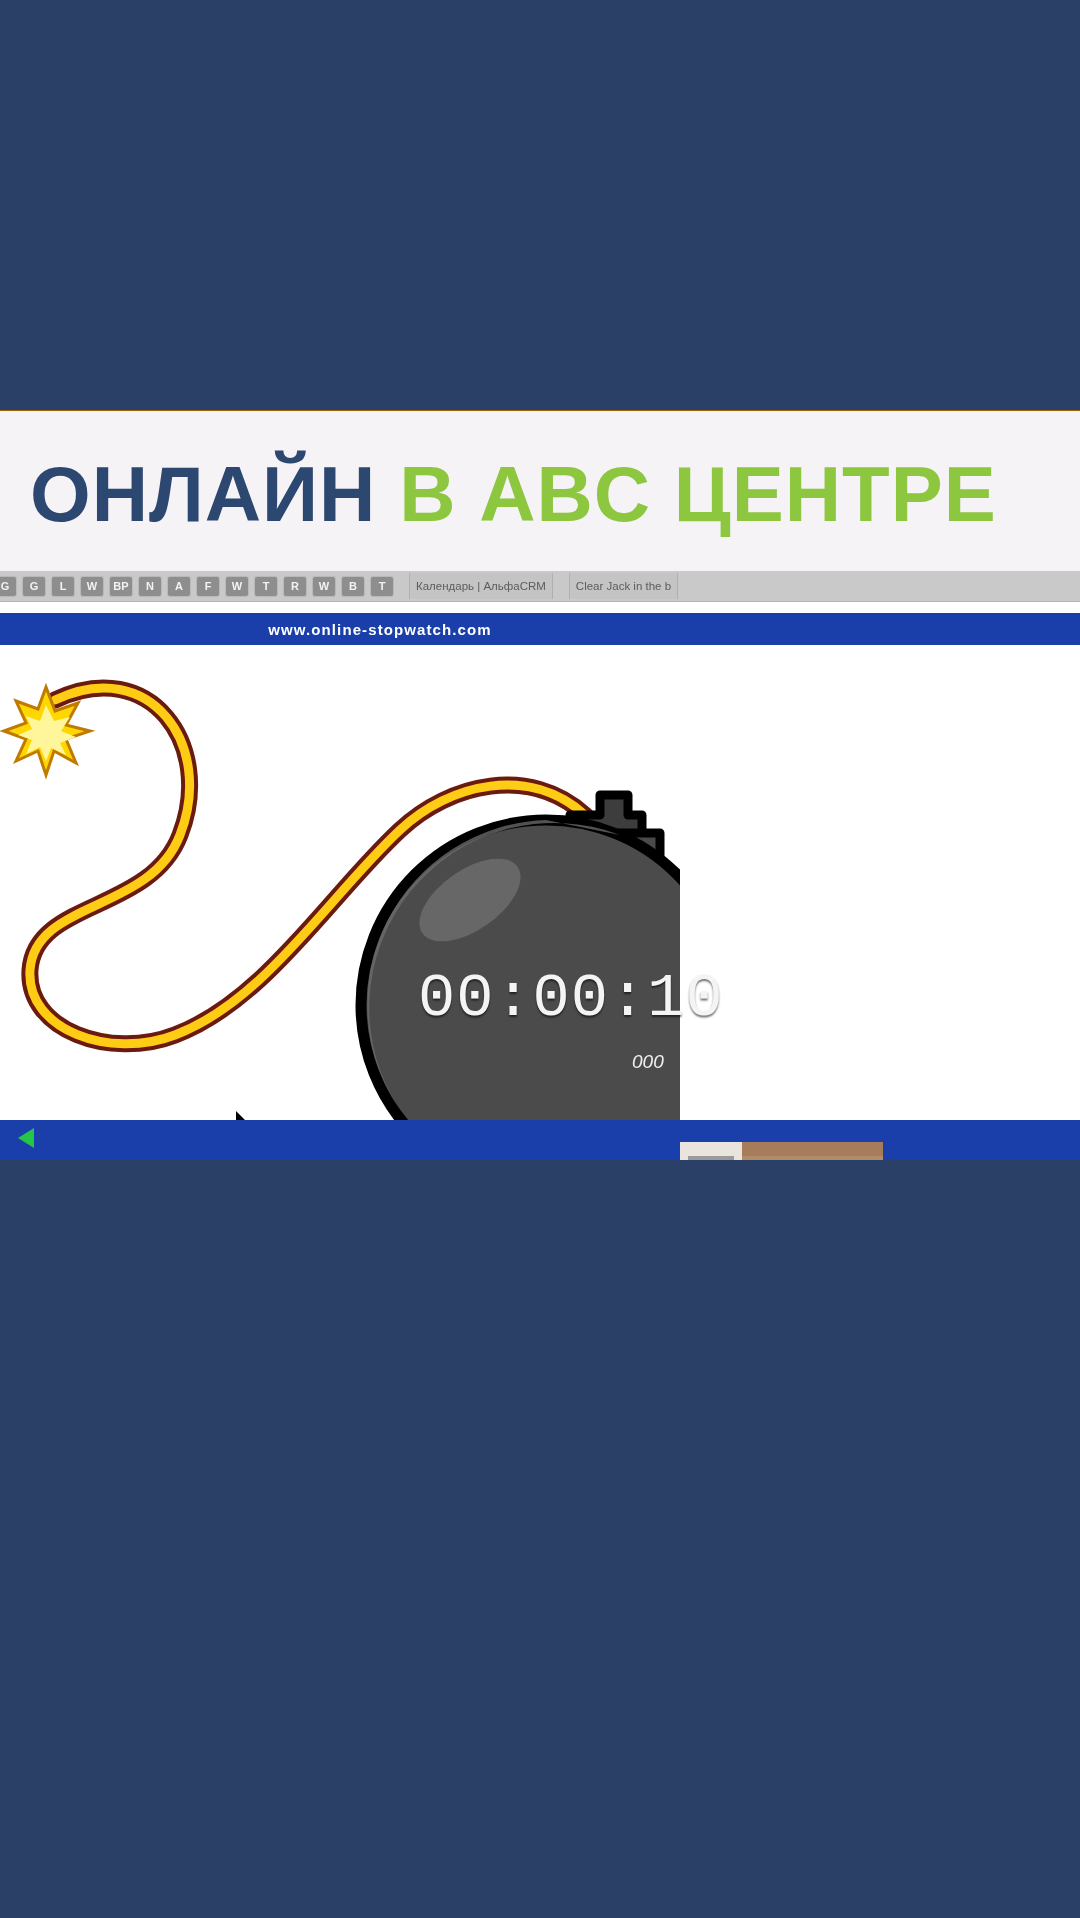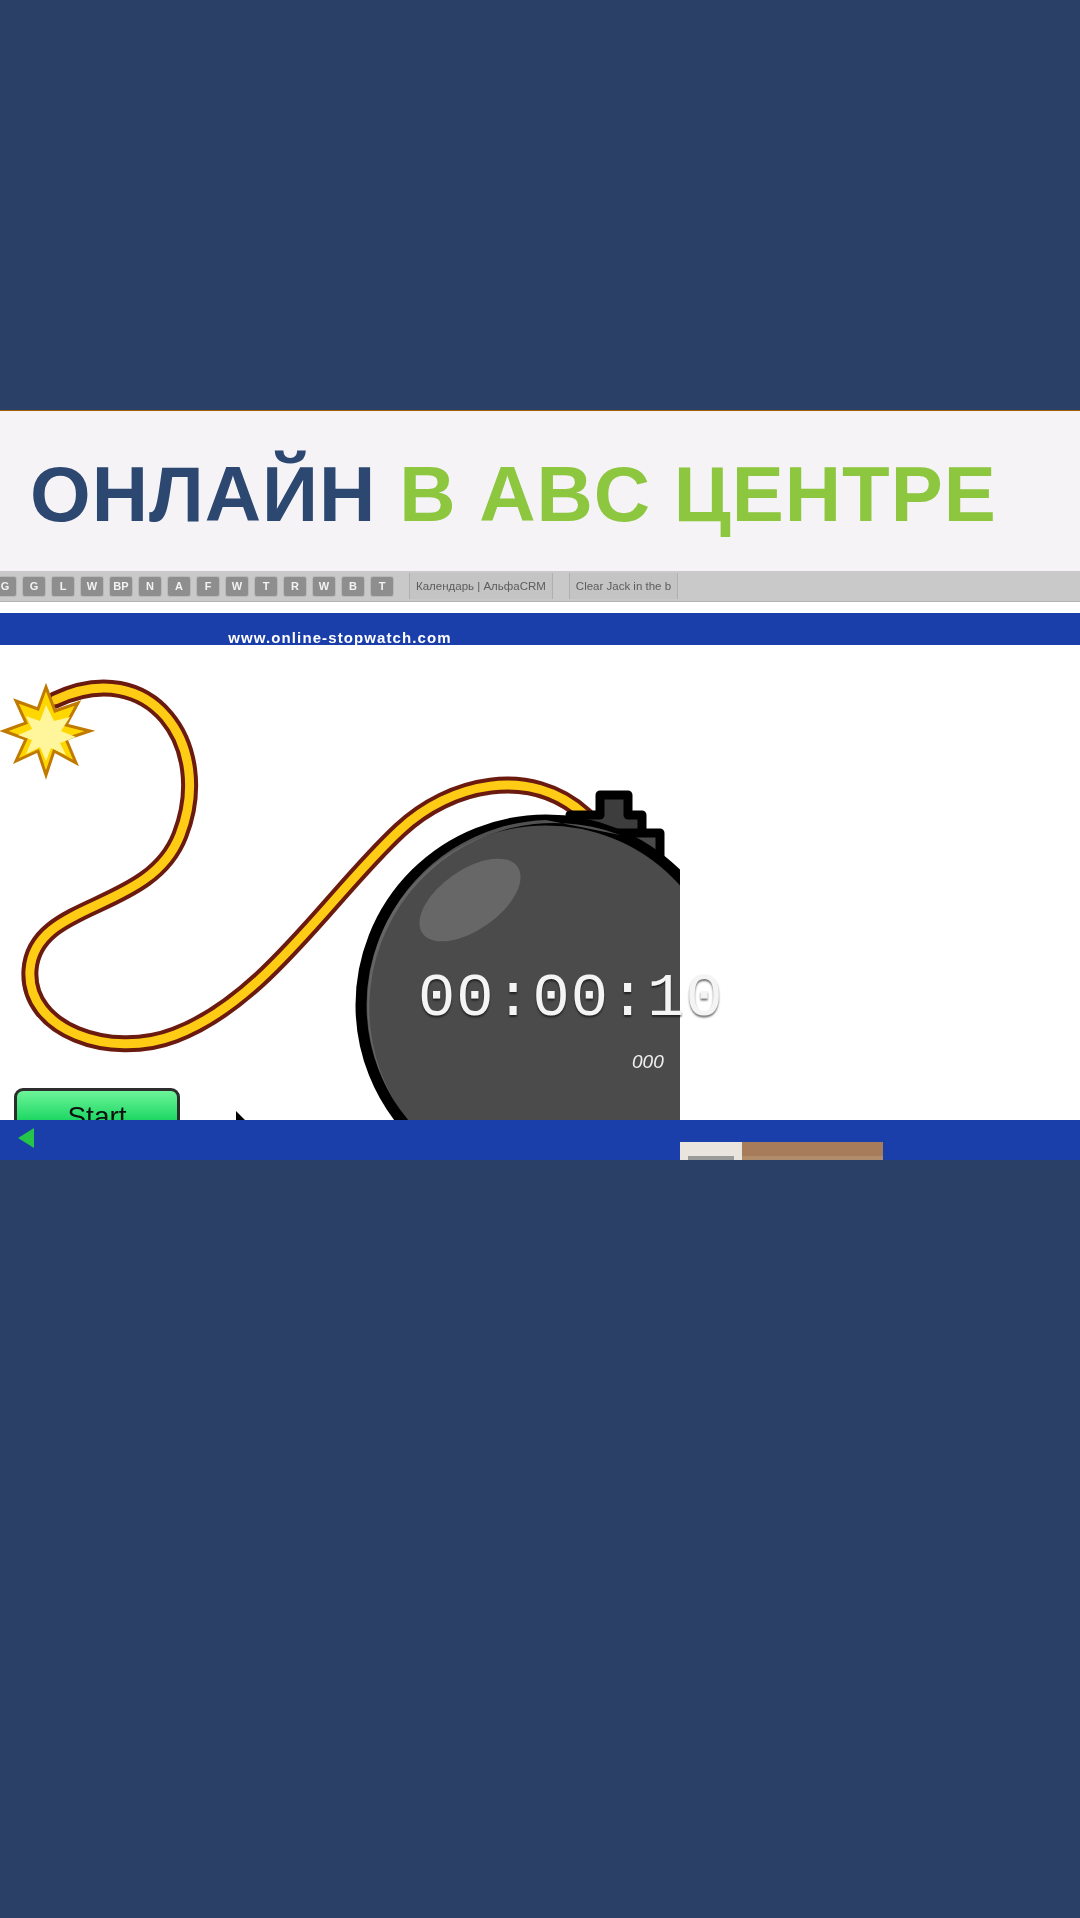--- a/index.html
+++ b/index.html
@@ -52,24 +52,25 @@
     border-left:1px solid #b0b0b0;border-right:1px solid #b0b0b0;
     color:#5c5c5c;font-size:11.5px;
     display:flex;align-items:center;white-space:nowrap;flex:0 0 auto;
   }
 
   .sw-header{
     position:absolute;left:0;top:42px;width:1080px;height:32px;
     background:#1b3faa;
   }
   .sw-url{
-    position:absolute;left:0;top:8px;width:680px;height:32px;
+    position:absolute;left:0;top:0;width:680px;height:32px;
     display:flex;align-items:center;justify-content:center;
     color:#ffffff;font-size:15px;font-weight:bold;letter-spacing:1.1px;
     font-family:"Liberation Sans",sans-serif;
+    padding-left:40px;
   }
   .sw-canvas{
     position:absolute;left:0;top:74px;width:680px;height:475px;
     background:#ffffff;
   }
   .sw-footer{
     position:absolute;left:0;top:549px;width:1080px;height:40px;
     background:#1b3faa;
   }
   .back-wrap{
@@ -188,21 +189,20 @@
         <path d="M 556 210 L 556 188 L 660 188 L 660 222 Z" fill="#4a4a4a" stroke="#000" stroke-width="9" stroke-linejoin="round"></path>
 
         <circle cx="546" cy="360" r="185" fill="#4b4b4b" stroke="#000" stroke-width="11"></circle>
         <path d="M 546 175 A 185 185 0 0 0 400 465 A 185 185 0 0 1 620 190 Z" fill="#6e6e6e" opacity="0.75"></path>
         <ellipse cx="470" cy="255" rx="58" ry="30" fill="#8a8a8a" opacity="0.45" transform="rotate(-35 470 255)"></ellipse>
       </svg>
 
       <div class="timer-digits">00:00:10</div>
       <div class="timer-ms">000</div>
 
-      <div class="btn btn-start">Start</div>
 
       <svg class="cursor" viewBox="0 0 14 20">
         <polygon points="0,0 0,17 4,13 7,19 10,17.5 7,12 12,12" fill="#000"></polygon>
       </svg>
     </div>
 
     <div class="sw-footer">
       <div class="back-wrap">
         <div class="back-arrow"></div>
         <div class="back-label">Back</div>

